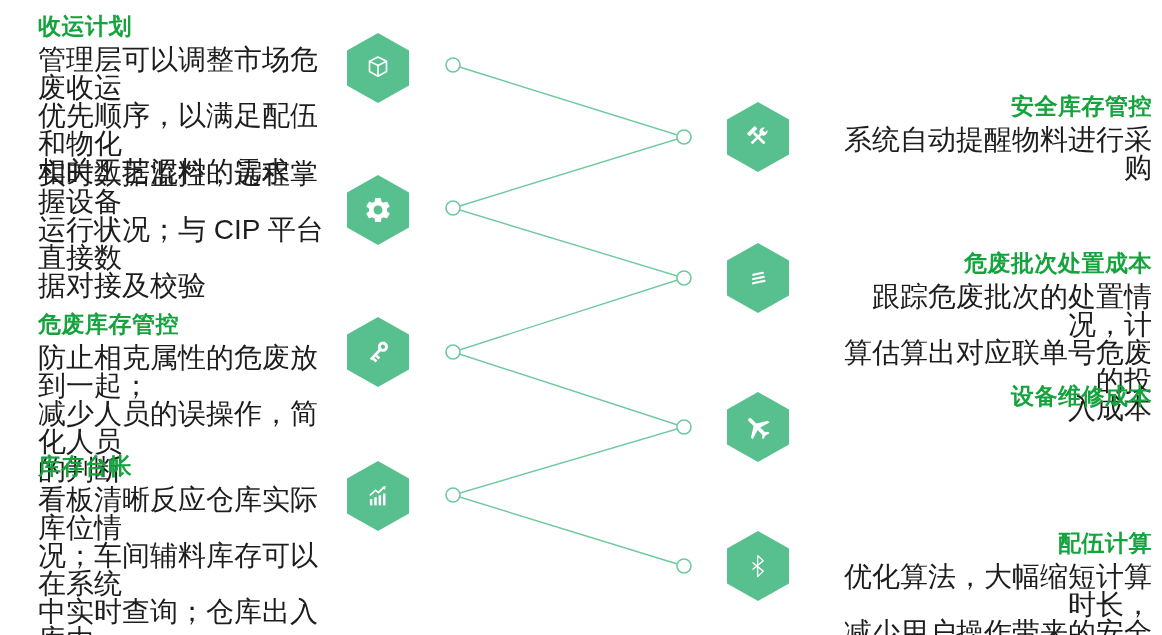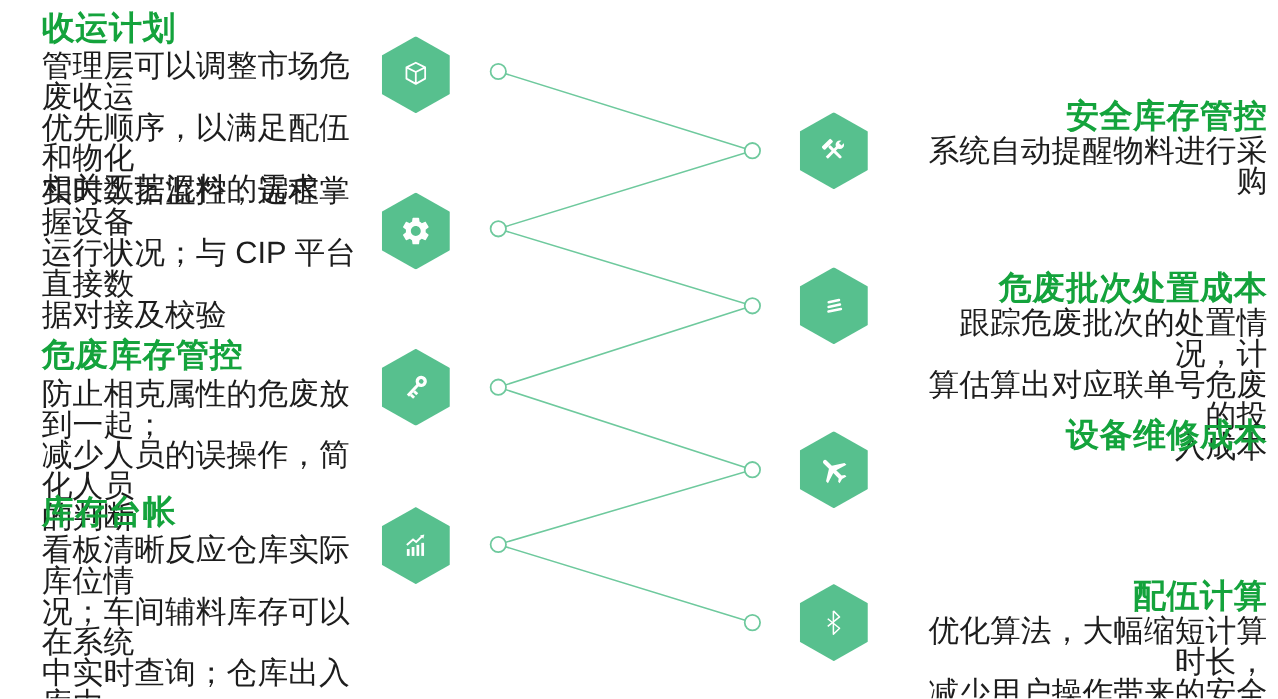--- a/index.html
+++ b/index.html
@@ -20,31 +20,31 @@
     position:absolute;width:62px;height:70px;background:var(--hex-green);
     clip-path:polygon(50% 0,100% 25%,100% 75%,50% 100%,0 75%,0 25%);
     display:flex;align-items:center;justify-content:center;
   }
   .hex svg{display:block;}
   .icon-fill{fill:#ffffff;}
   .icon-stroke{stroke:#ffffff;fill:none;}
   .hexfill{fill:var(--hex-green);}
   .feat{position:absolute;}
   .feat .title{
-    margin:0 0 4px 0;font-size:30px;line-height:32px;font-weight:700;
+    margin:0 0 4px 0;font-size:23px;line-height:32px;font-weight:700;
     color:var(--title-green);letter-spacing:0.5px;
   }
   .feat .body{
     margin:0;font-size:28px;line-height:28px;color:var(--body-text);
     white-space:pre-line;
   }
   .feat.left{left:38px;width:300px;text-align:left;}
   .feat.right{left:820px;width:332px;}
   .feat.right .title{text-align:right;margin-left:48px;}
-  .feat.right .body{text-align:right;font-family:Liberation Mono, monospace;}
+  .feat.right .body{text-align:right;}
 </style>
 </head>
 <body>
 
 <div class="canvas">
 
   <svg class="connector" width="1162" height="635" viewBox="0 0 1162 635">
     <polyline class="zig" points="453,65 684,137 453,208 684,278 453,352 684,427 453,495 684,566"></polyline>
     <circle class="node" cx="453" cy="65" r="7"></circle>
     <circle class="node" cx="684" cy="137" r="7"></circle>

